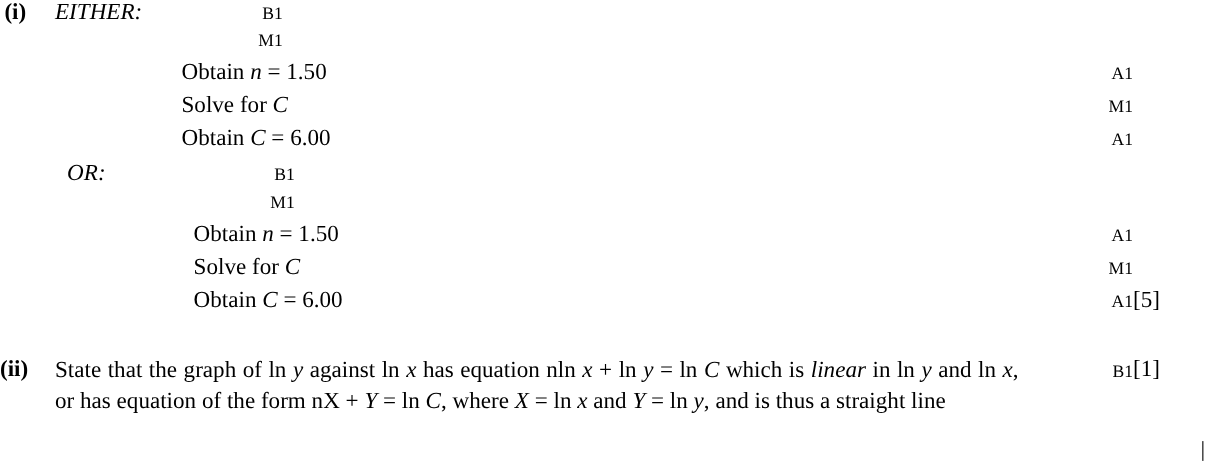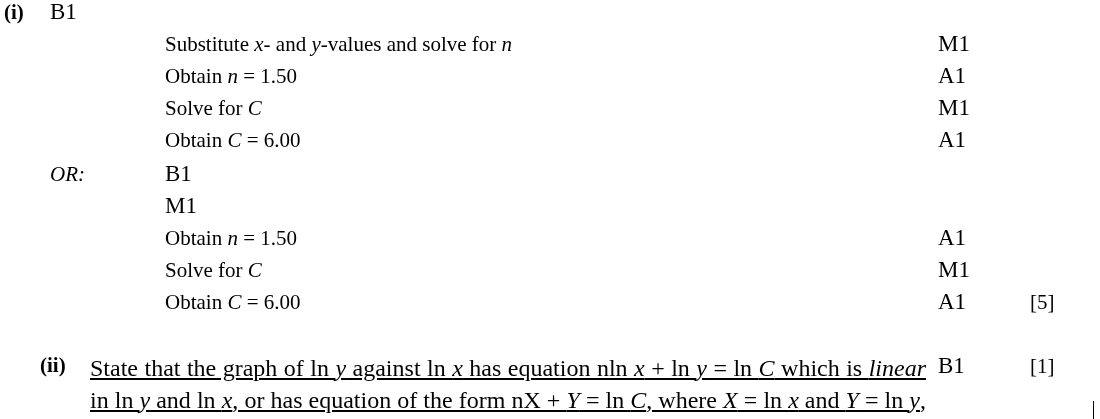--- a/index.html
+++ b/index.html
@@ -44,43 +44,41 @@
   }
   .col-body {
     flex: 1 1 auto;
     font-size: 21px;
     box-sizing: border-box;
     padding-right: 10px;
   }
   .col-mark {
     width: 92px;
     flex: 0 0 92px;
-    font-size: 23px;
-    text-align: left;
+    font-size: 16px;
+    text-align: right;
     box-sizing: border-box;
   }
   .col-total {
     width: 70px;
     flex: 0 0 70px;
     font-size: 21px;
     text-align: left;
     box-sizing: border-box;
   }
   .block-gap { height: 26px; }
   .it { font-style: italic; }
   .para {
-    font-size: 24px;
+    font-size: 21px;
     text-align: justify;
     line-height: 1.32;
-    text-decoration: underline;
   }
   .part2 {
     display: flex;
     align-items: flex-start;
-    margin-left: 40px;
   }
   .part2-label {
     width: 50px;
     flex: 0 0 50px;
     font-size: 21px;
     font-weight: bold;
     padding-left: 0px;
     box-sizing: border-box;
   }
   .part2-body {
@@ -113,28 +111,28 @@
 </style>
 </head>
 <body>
 
 <div class="page">
 
   <div class="rows-lines">
 
     <div class="row">
       <div class="col-label">(i)</div>
+      <div class="col-either">EITHER:</div>
       <div class="col-mark">B1</div>
       <div class="col-total"></div>
     </div>
 
     <div class="row">
       <div class="col-label"></div>
       <div class="col-either"></div>
-      <div class="col-body">Substitute <span class="it">x</span>- and <span class="it">y</span>-values and solve for <span class="it">n</span></div>
       <div class="col-mark">M1</div>
       <div class="col-total"></div>
     </div>
 
     <div class="row">
       <div class="col-label"></div>
       <div class="col-either"></div>
       <div class="col-body">Obtain <span class="it">n</span> = 1.50</div>
       <div class="col-mark">A1</div>
       <div class="col-total"></div>
@@ -151,21 +149,21 @@
     <div class="row">
       <div class="col-label"></div>
       <div class="col-either"></div>
       <div class="col-body">Obtain <span class="it">C</span> = 6.00</div>
       <div class="col-mark">A1</div>
       <div class="col-total"></div>
     </div>
 
   </div>
 
-  <div class="rows-lines" style="margin-top:11px;">
+  <div class="rows-lines" style="margin-top:11px;margin-left:11px;">
 
     <div class="row">
       <div class="col-label"></div>
       <div class="col-either">OR:</div>
       <div class="col-mark">B1</div>
       <div class="col-total"></div>
     </div>
 
     <div class="row">
       <div class="col-label"></div>

